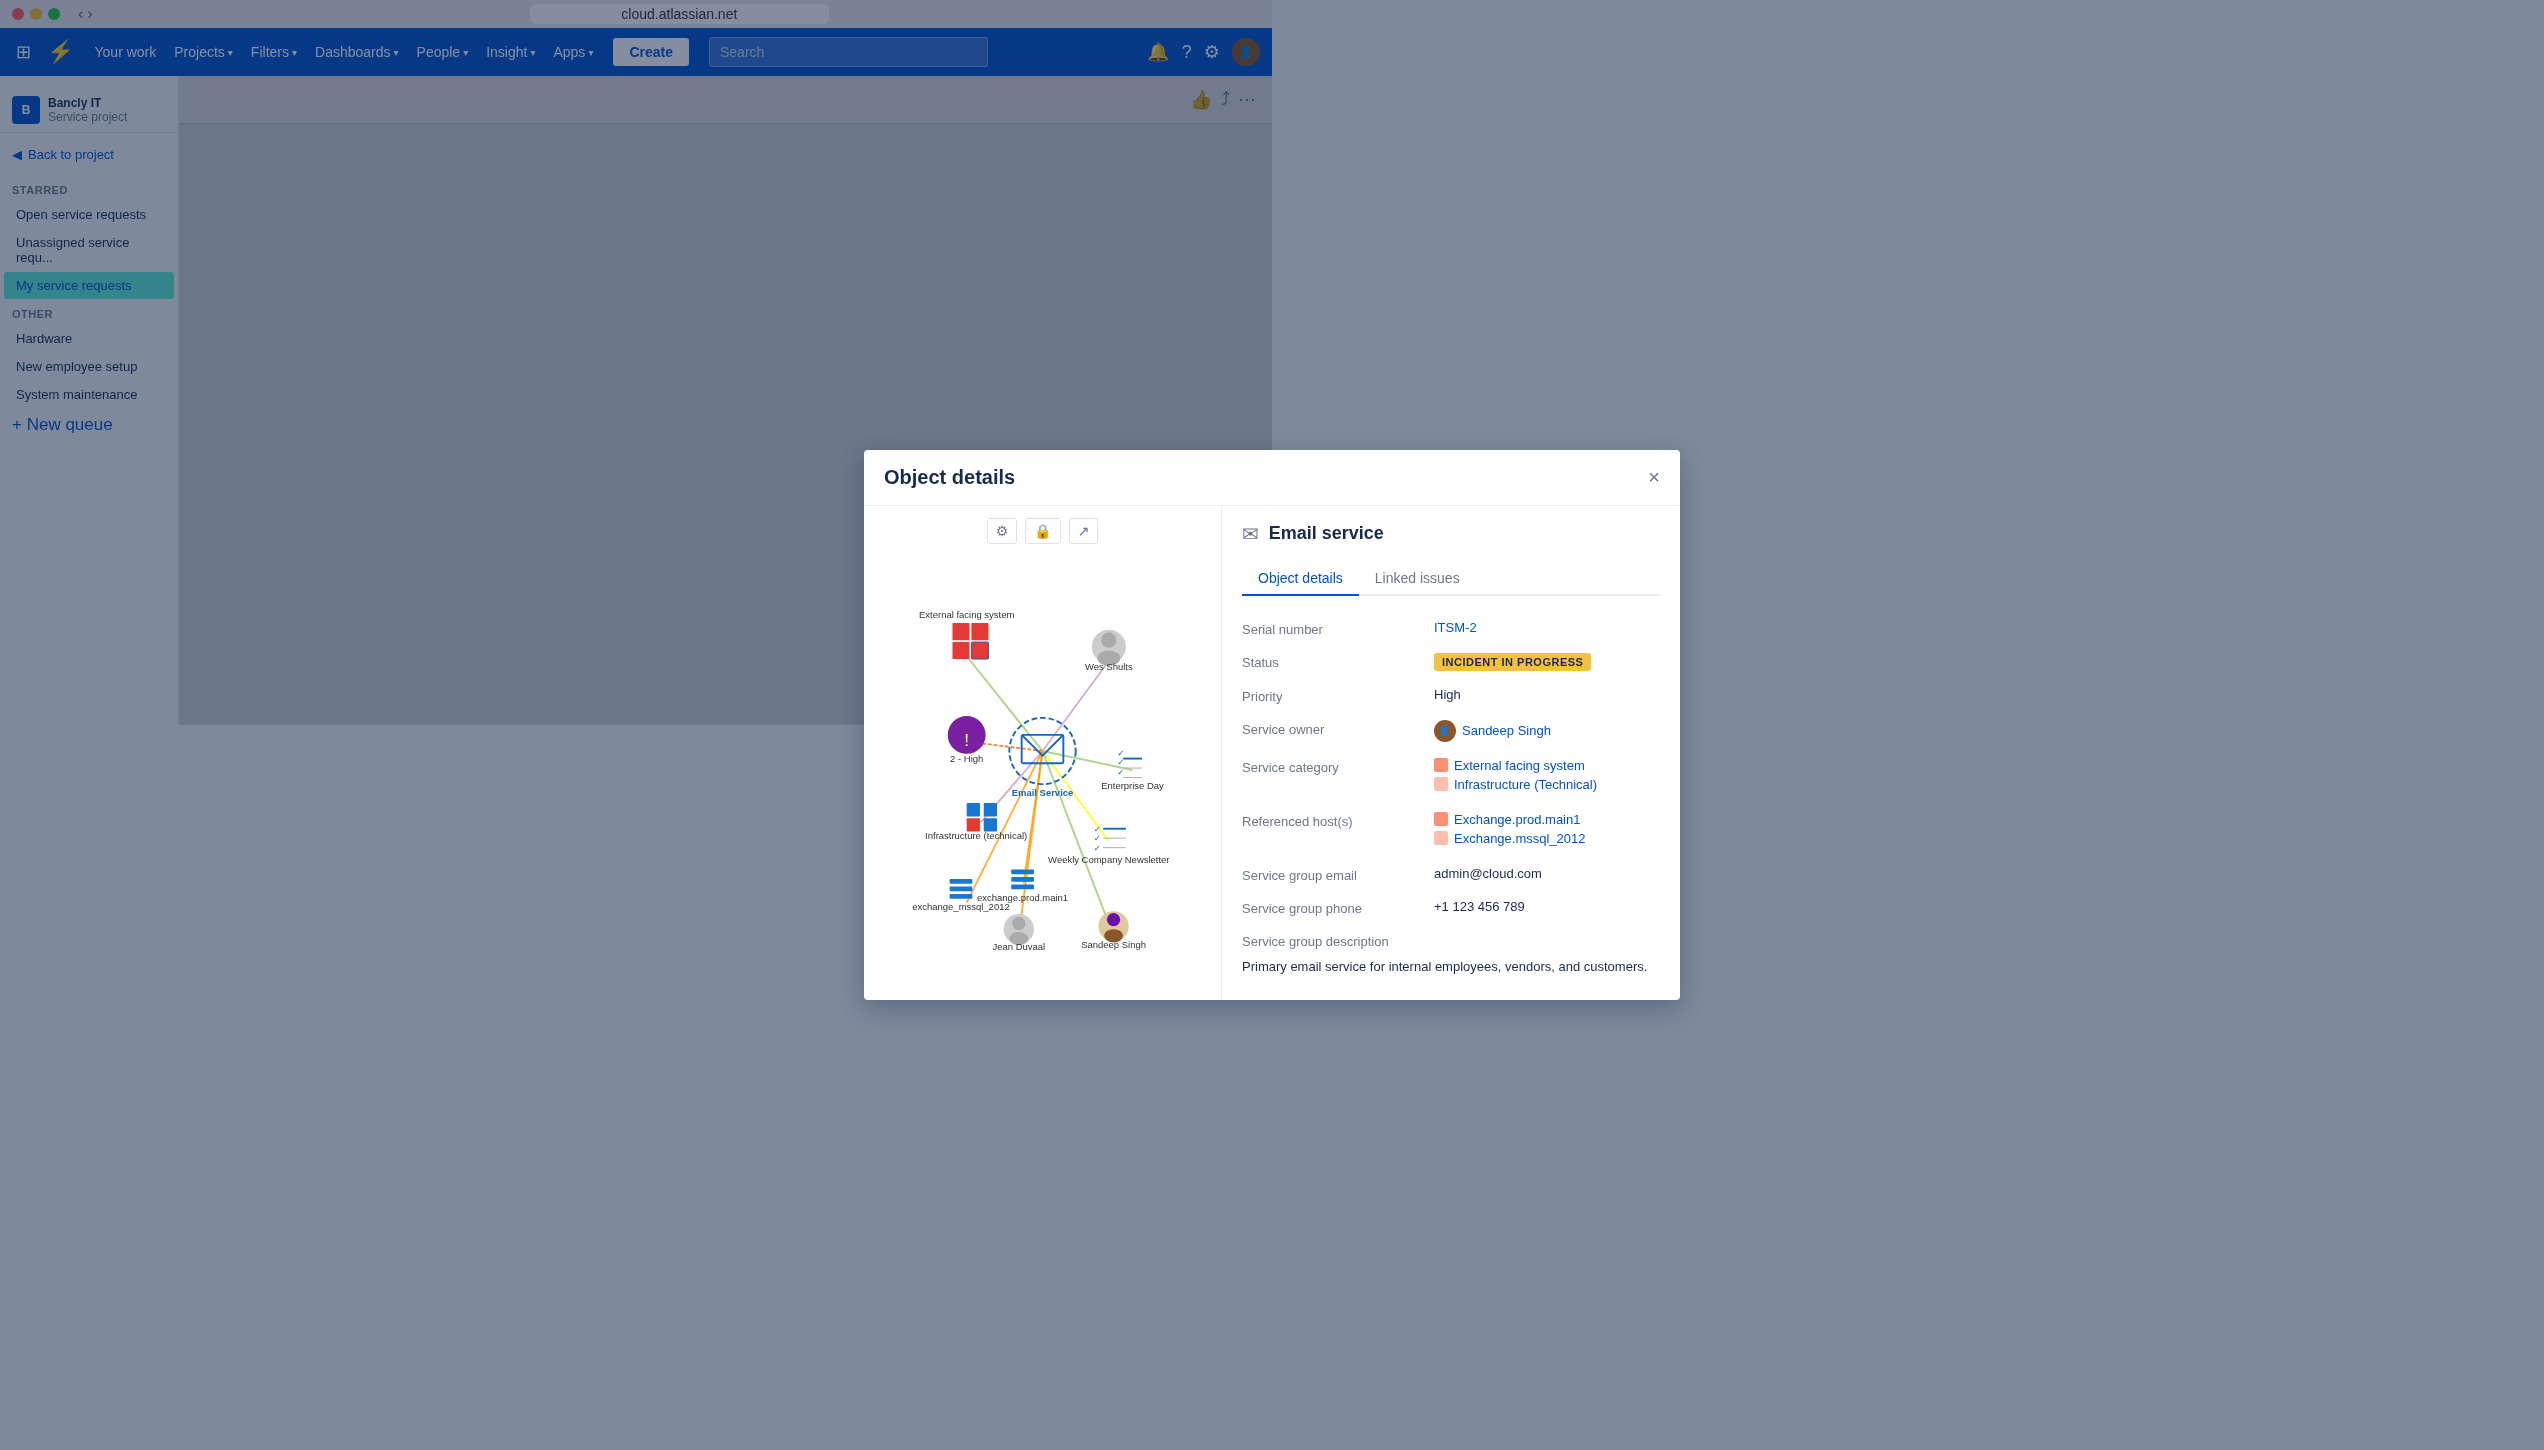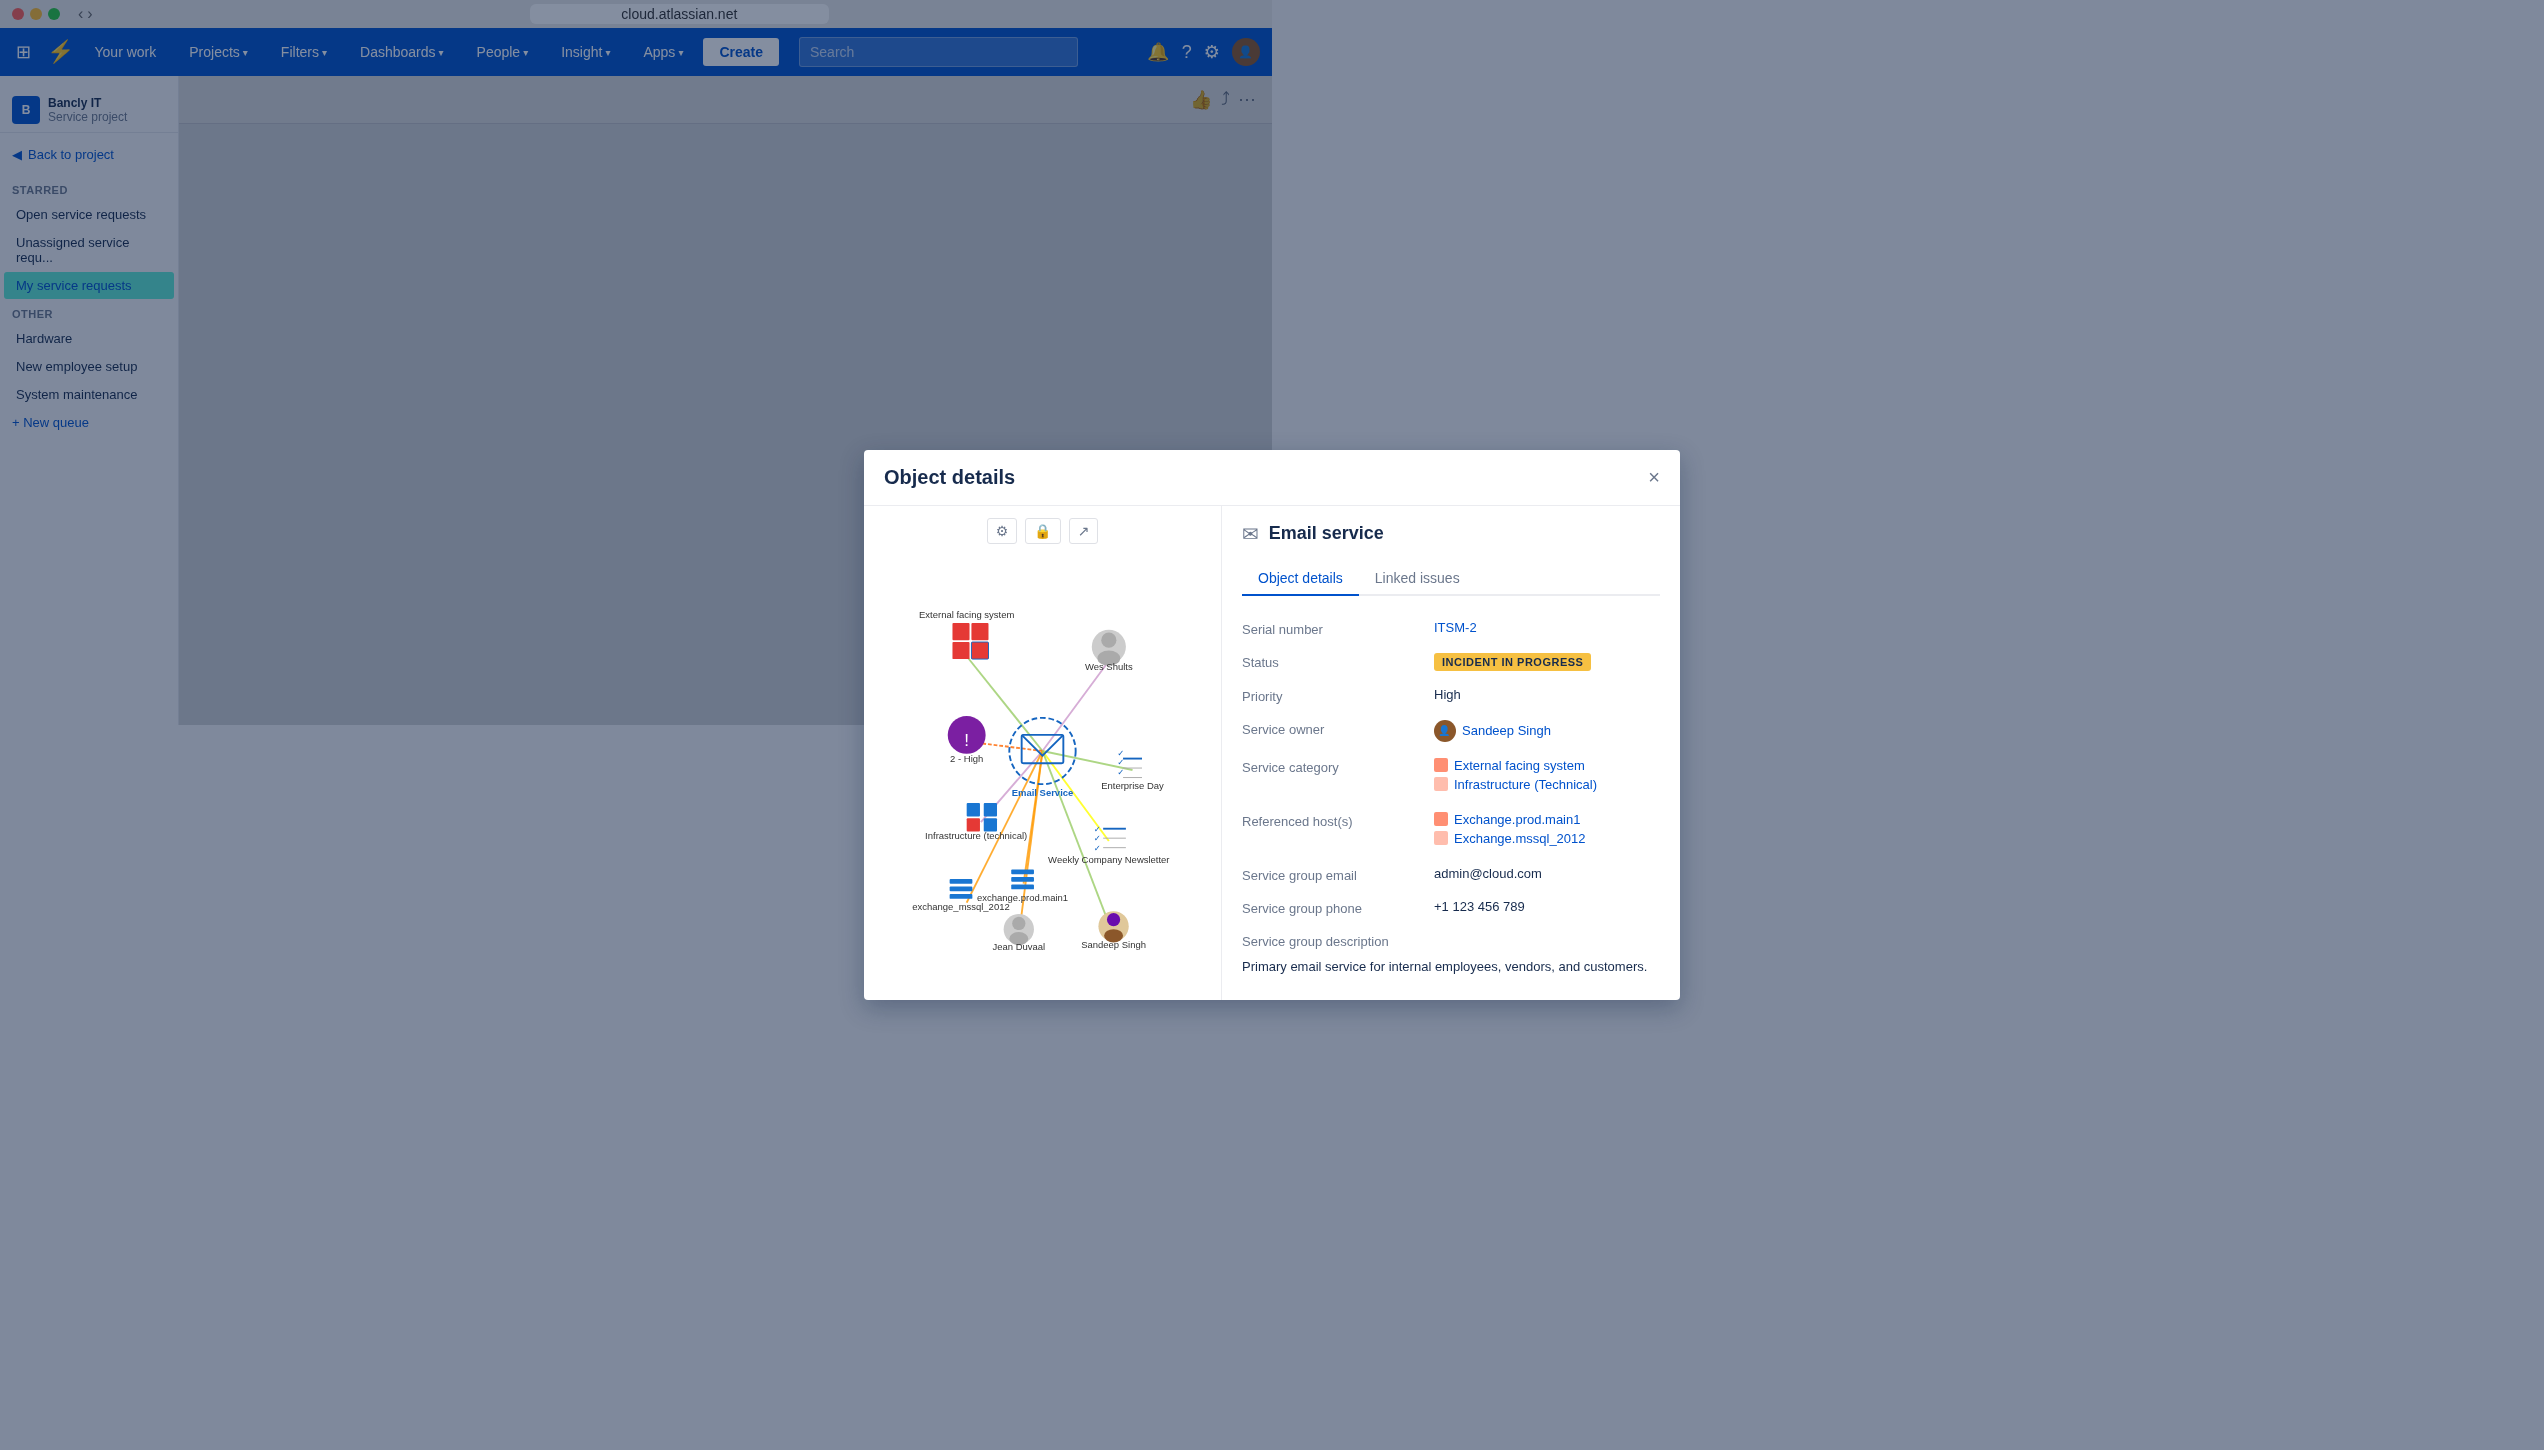--- a/index.html
+++ b/index.html
@@ -4,21 +4,21 @@
   <style>
     * { box-sizing: border-box; margin: 0; padding: 0; }
     body { font-family: -apple-system, BlinkMacSystemFont, 'Segoe UI', sans-serif; background: #f4f5f7; overflow: hidden; width: 1272px; height: 725px; }
 
     
     .topbar {
       display: flex; align-items: center; background: #0052cc; height: 48px; padding: 0 12px; gap: 8px;
     }
     .topbar-grid { color: white; font-size: 18px; cursor: pointer; padding: 4px; }
     .topbar-logo { color: #4c9aff; font-size: 22px; font-weight: bold; padding: 0 4px; }
-    .topbar-nav { display: flex; align-items: center; gap: 17px; }
+    .topbar-nav { display: flex; align-items: center; gap: 2px; }
     .topbar-nav-item { color: white; font-size: 14px; padding: 6px 8px; cursor: pointer; border-radius: 3px; white-space: nowrap; display: flex; align-items: center; gap: 3px; }
     .topbar-nav-item .chevron { font-size: 10px; }
     .create-btn { background: white; color: #0052cc; font-weight: 600; font-size: 14px; padding: 6px 16px; border-radius: 3px; border: none; cursor: pointer; margin-left: 4px; }
     .topbar-search { flex: 1; max-width: 279px; margin-left: 12px; }
     .topbar-search input { width: 100%; background: rgba(255,255,255,0.2); border: 1px solid rgba(255,255,255,0.3); border-radius: 3px; color: white; padding: 6px 10px; font-size: 14px; outline: none; }
     .topbar-search input::placeholder { color: rgba(255,255,255,0.7); }
     .topbar-right { display: flex; align-items: center; gap: 12px; margin-left: auto; }
     .topbar-icon { color: white; font-size: 18px; cursor: pointer; }
     .topbar-avatar { width: 28px; height: 28px; border-radius: 50%; background: #8b572a; display: flex; align-items: center; justify-content: center; color: white; font-size: 12px; cursor: pointer; }
 
@@ -39,21 +39,21 @@
     .sidebar { width: 179px; background: #f4f5f7; border-right: 1px solid #dfe1e6; padding: 12px 0; flex-shrink: 0; overflow-y: auto; }
     .sidebar-project { display: flex; align-items: center; gap: 8px; padding: 8px 12px; border-bottom: 1px solid #dfe1e6; margin-bottom: 8px; }
     .sidebar-project-icon { width: 28px; height: 28px; background: #0052cc; border-radius: 4px; display: flex; align-items: center; justify-content: center; color: white; font-size: 12px; font-weight: bold; }
     .sidebar-project-info { font-size: 12px; }
     .sidebar-project-name { font-weight: 600; color: #172b4d; }
     .sidebar-project-type { color: #6b778c; }
     .back-link { display: flex; align-items: center; gap: 6px; padding: 6px 12px; color: #0052cc; font-size: 13px; cursor: pointer; margin-bottom: 8px; }
     .sidebar-section-title { font-size: 11px; font-weight: 700; color: #6b778c; padding: 8px 12px 4px; text-transform: uppercase; letter-spacing: 0.5px; }
     .sidebar-item { padding: 6px 12px; font-size: 13px; color: #172b4d; cursor: pointer; border-radius: 3px; margin: 1px 4px; }
     .sidebar-item.active { color: #0052cc; background: #5eead4; font-weight: 500; }
-    .sidebar-add { padding: 6px 12px; font-size: 13px; color: #0052cc; cursor: pointer; }
+    .sidebar-add { padding: 6px 12px; font-size: 17px; color: #0052cc; cursor: pointer; }
 
     
     .page-content { flex: 1; background: #f4f5f7; filter: brightness(0.85); overflow: hidden; position: relative; }
     .page-topbar { background: white; height: 48px; display: flex; align-items: center; padding: 0 16px; border-bottom: 1px solid #dfe1e6; gap: 12px; }
     .page-topbar-actions { margin-left: auto; display: flex; gap: 8px; }
     .page-topbar-icon { font-size: 18px; color: #6b778c; cursor: pointer; }
 
     
     .modal-overlay {
       position: fixed; top: 0; left: 0; right: 0; bottom: 0;

